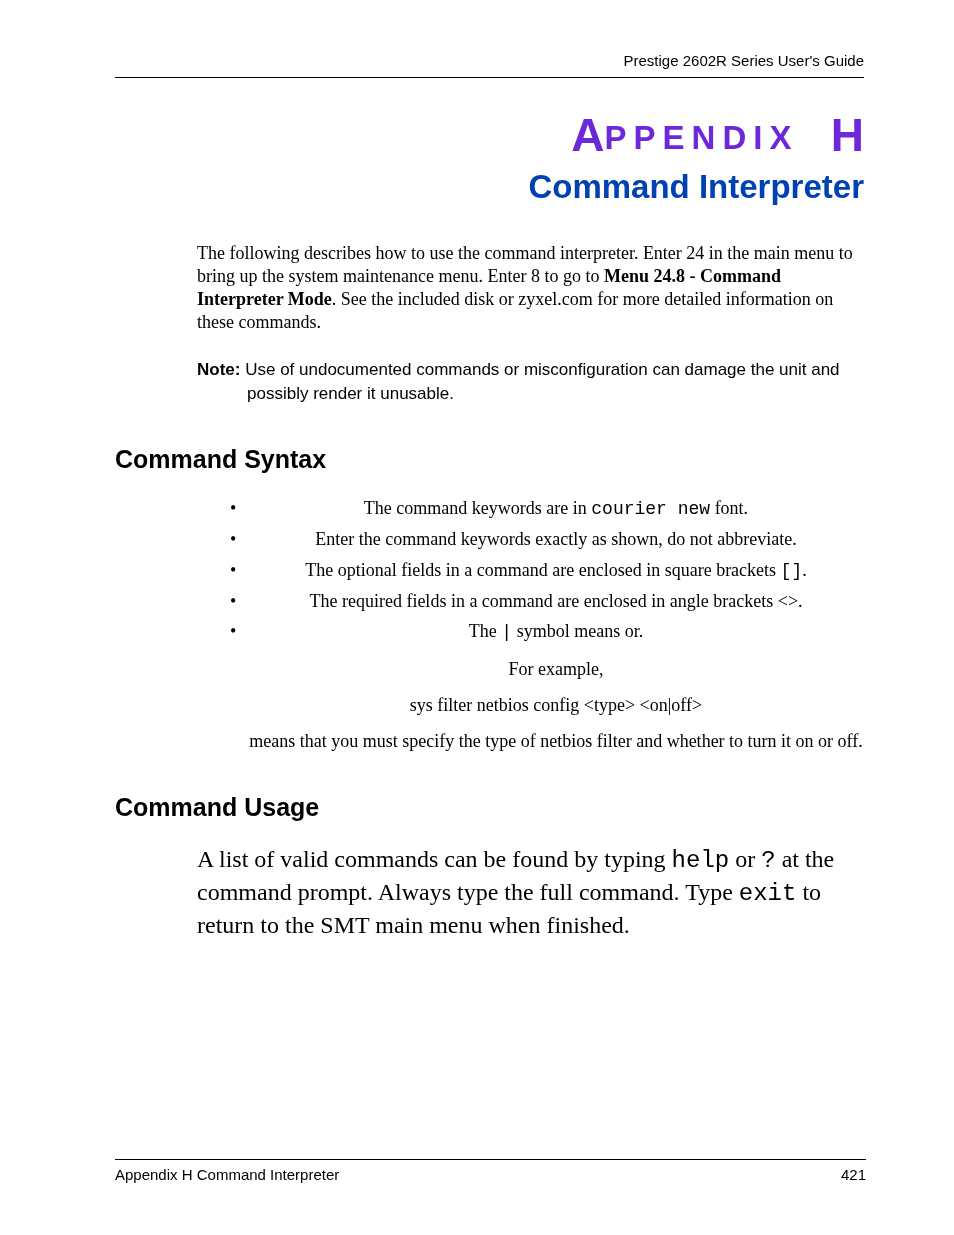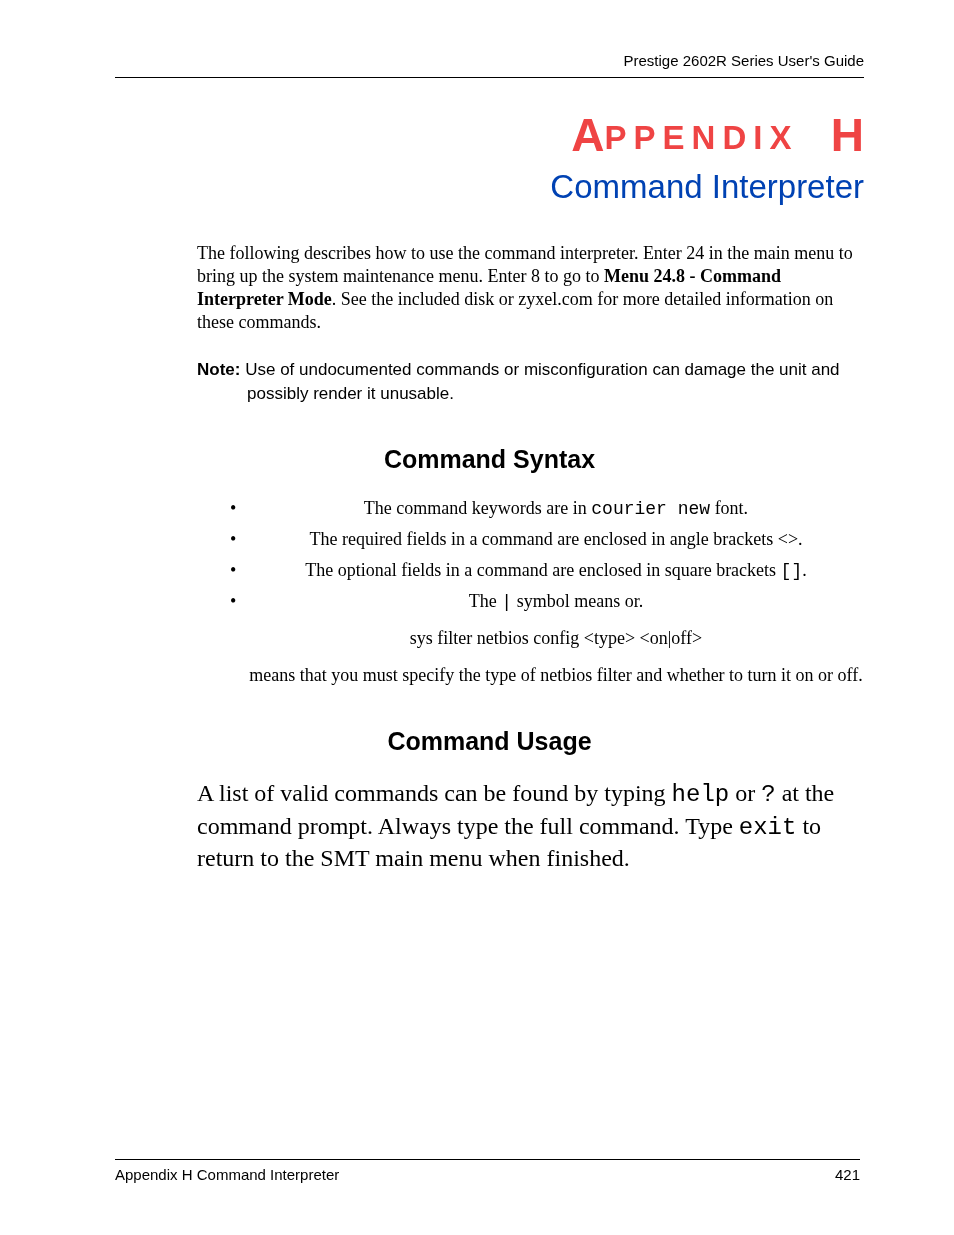--- a/index.html
+++ b/index.html
@@ -21,34 +21,34 @@
     margin-bottom: 8px;
   }
   .header-rule {
     border: none;
     border-top: 1.5px solid #000;
     margin-bottom: 30px;
   }
   .appendix-label {
     font-family: Arial, Helvetica, sans-serif;
     font-weight: bold;
-    color: #ef4444;
+    color: #6d28d9;
     text-align: right;
     letter-spacing: 7px;
     font-size: 33px;
     margin-bottom: 6px;
   }
   .appendix-label .big {
     font-size: 46px;
     letter-spacing: 0;
     vertical-align: -2px;
   }
   .chapter-title {
     font-family: Arial, Helvetica, sans-serif;
-    font-weight: normal;
+    font-weight: bold;
     color: #0042b3;
     text-align: right;
     font-size: 33px;
     margin-bottom: 36px;
   }
   .intro {
     font-size: 18px;
     line-height: 1.28;
     margin: 8px 0 24px 82px;
   }
@@ -60,21 +60,20 @@
     margin: 0 0 40px 82px;
     padding-left: 50px;
     text-indent: -50px;
   }
   .note .label { font-weight: bold; text-align: right; }
   h2.section {
     font-family: Arial, Helvetica, sans-serif;
     font-weight: bold;
     font-size: 25px;
     margin: 0 0 22px 0;
-    text-align: center;
   }
   ul.syntax {
     list-style: none;
     margin: 0 0 40px 115px;
     font-size: 18px;
     text-align: center;
   }
   ul.syntax > li {
     position: relative;
     padding-left: 18px;
@@ -94,21 +93,21 @@
   }
   .mono { font-family: "Courier New", Courier, monospace; }
   .usage {
     font-size: 24px;
     line-height: 1.28;
     margin: 0 0 0 82px;
   }
   .footer {
     position: absolute;
     left: 115px;
-    right: 94px;
+    right: 88px;
     bottom: 52px;
   }
   .footer-rule {
     border: none;
     border-top: 1.5px solid #000;
     margin-bottom: 6px;
   }
   .footer-row {
     font-family: Arial, Helvetica, sans-serif;
     font-size: 15px;
@@ -137,27 +136,31 @@
     <span class="label">Note:</span><span> Use of undocumented commands or misconfiguration can damage the unit and possibly render it unusable.</span>
   </p>
 
   <h2 class="section">Command Syntax</h2>
 
   <ul class="syntax">
     <li>
       <span>The command keywords are in </span><span class="mono">courier new</span><span> font.</span>
     </li>
     <li>
-      <span>The required fields in a command are enclosed in angle brackets &lt;&gt;.</span>
+      <span>Enter the command keywords exactly as shown, do not abbreviate.</span>
     </li>
     <li>
       <span>The optional fields in a command are enclosed in square brackets </span><span class="mono">[]</span><span>.</span>
     </li>
     <li>
+      <span>The required fields in a command are enclosed in angle brackets &lt;&gt;.</span>
+    </li>
+    <li>
       <span>The </span><span class="mono">|</span><span> symbol means or.</span>
+      <span class="sub">For example,</span>
       <span class="sub">sys filter netbios config &lt;type&gt; &lt;on|off&gt;</span>
       <span class="sub">means that you must specify the type of netbios filter and whether to turn it on or off.</span>
     </li>
   </ul>
 
   <h2 class="section">Command Usage</h2>
 
   <p class="usage">
     <span>A list of valid commands can be found by typing </span><span class="mono">help</span><span> or </span><span class="mono">?</span><span> at the command prompt. Always type the full command. Type </span><span class="mono">exit</span><span> to return to the SMT main menu when finished.</span>
   </p>

